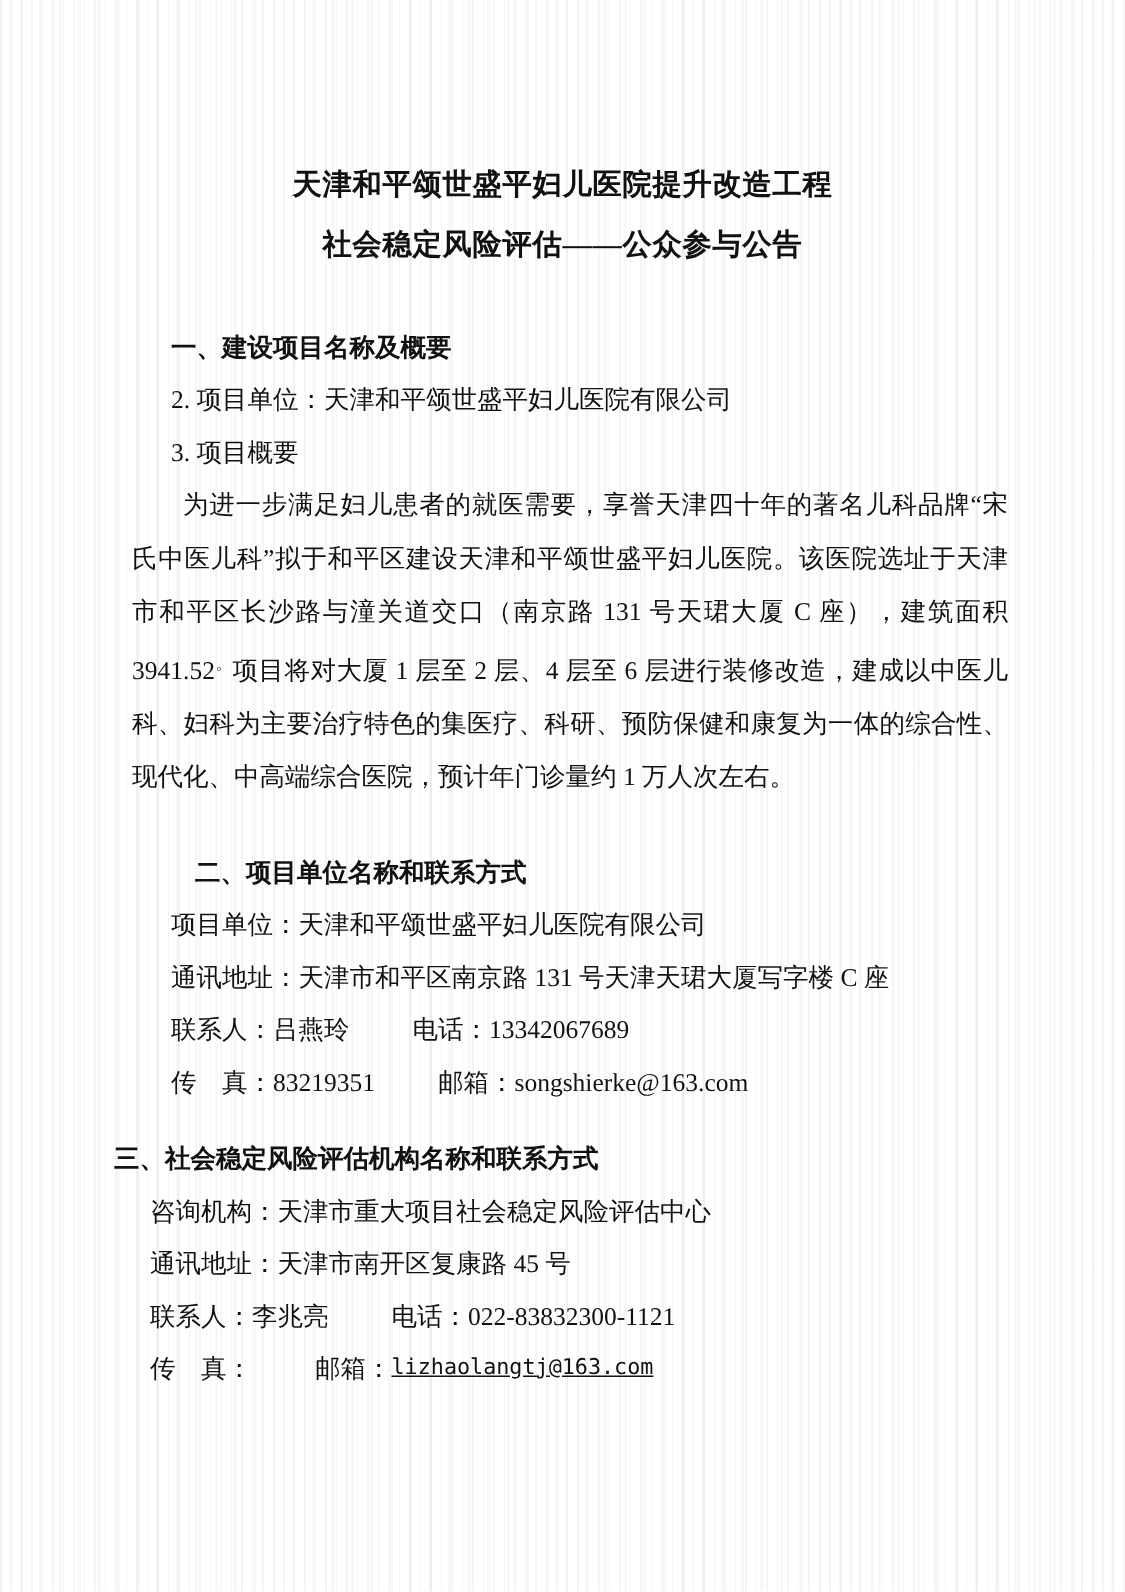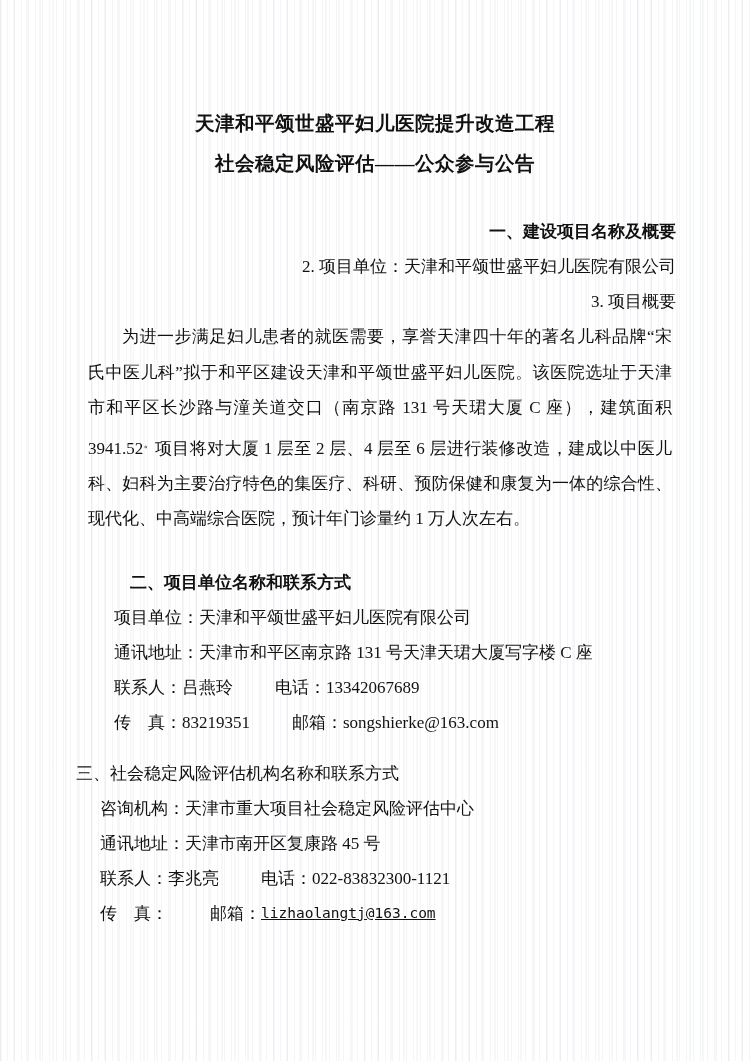--- a/index.html
+++ b/index.html
@@ -59,21 +59,21 @@
     line-height: 40px;
     margin-bottom: 30px;
   }
   .section-head {
     font-weight: bold;
     font-size: 17px;
     line-height: 35px;
     margin-top: 14px;
   }
   .indent-1 { padding-left: 56px; }
-  .indent-2 { padding-left: 40px; text-align: right; }
+  .indent-2 { padding-left: 40px; }
   .indent-3 { padding-left: 26px; }
 
   .line {
     font-size: 17px;
     line-height: 35px;
     white-space: nowrap;
   }
   .para {
     font-size: 17px;
     line-height: 35.5px;
@@ -103,21 +103,21 @@
     text-decoration: underline;
     text-align: center;
   }
   .sup {
     font-size: 11px;
     vertical-align: super;
   }
   .gap-sm { height: 6px; }
   .gap-md { height: 14px; }
   .sec3-head {
-    font-weight: normal;
+    font-weight: bold;
     font-size: 17px;
     line-height: 35px;
     padding-left: 2px;
     margin-top: 10px;
   }
 </style>
 </head>
 <body>
 
 <div class="page-texture"></div>

